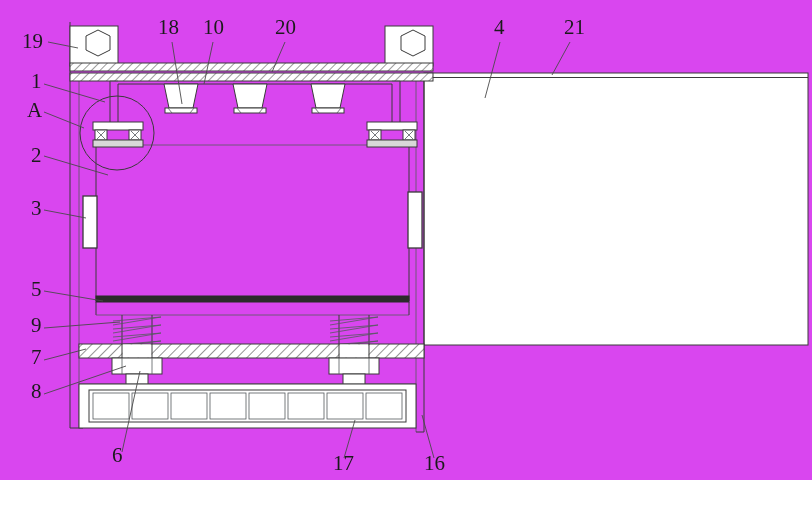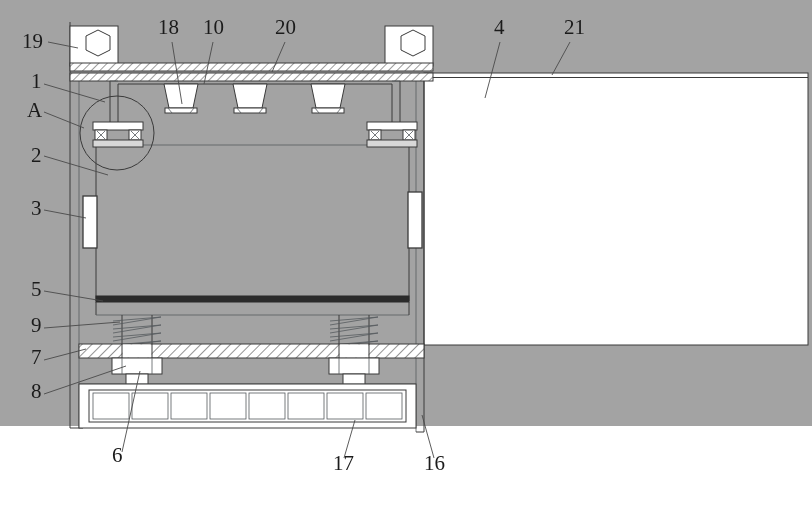--- a/index.html
+++ b/index.html
@@ -9,22 +9,22 @@
   }
   body {
     width: 812px;
     height: 505px;
     font-family: "Liberation Serif", serif;
     overflow: hidden;
   }
   #figure-root {
     position: relative;
     width: 812px;
-    height: 426px;
-    background: #a3a3a3;
+    height: 480px;
+    background: #d946ef;
   }
   svg.drawing {
     position: absolute;
     top: 0;
     left: 0;
     width: 812px;
     height: 505px;
     display: block;
   }
   .ln {

